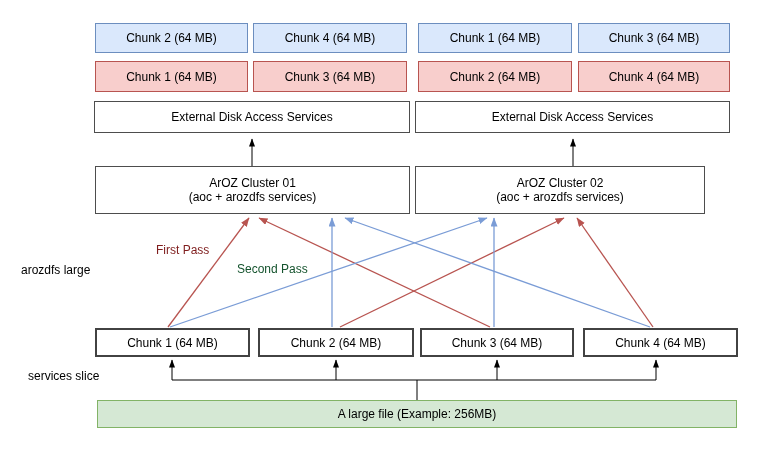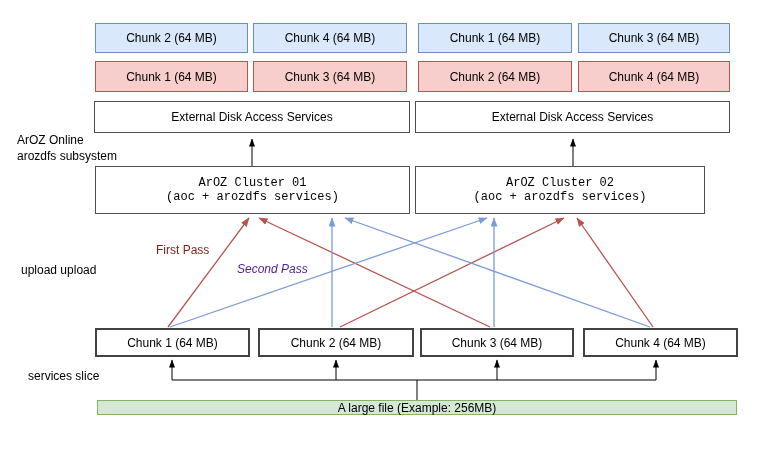--- a/index.html
+++ b/index.html
@@ -5,21 +5,21 @@
   html,body{margin:0;padding:0;background:#ffffff;}
   body{font-family:"Liberation Sans","DejaVu Sans",sans-serif;color:#000;}
   .canvas{position:relative;width:764px;height:449px;background:#fff;overflow:hidden;}
   #edge-layer{position:absolute;left:0;top:0;width:764px;height:449px;pointer-events:none;}
   .box{position:absolute;box-sizing:border-box;display:flex;align-items:center;justify-content:center;
        font-size:12px;line-height:14px;background:#fff;border:1px solid #4d4d4d;}
   .box.blue{background:#dae8fc;border-color:#6c8ebf;}
   .box.red{background:#f8cecc;border-color:#b85450;}
   .box.green{background:#d5e8d4;border-color:#82b366;}
   .box.thick{border-width:2px;border-color:#424242;}
-  .cluster{flex-direction:column;font-family:Liberation Mono, monospace;}
+  .cluster{flex-direction:column;}
   .side-label{position:absolute;font-size:12px;line-height:16px;white-space:nowrap;}
   .pass-label{position:absolute;font-size:12px;white-space:nowrap;}
 </style>
 </head>
 <body>
 
 <div class="canvas">
 
   <svg id="edge-layer" viewBox="0 0 764 449">
     <defs>
@@ -71,25 +71,21 @@
   <div class="box cluster" style="left:415px;top:166px;width:290px;height:48px">
     <div>ArOZ Cluster 02</div>
     <div>(aoc + arozdfs services)</div>
   </div>
 
   <div class="box thick" style="left:95px;top:328px;width:155px;height:29px">Chunk 1 (64 MB)</div>
   <div class="box thick" style="left:258px;top:328px;width:156px;height:29px">Chunk 2 (64 MB)</div>
   <div class="box thick" style="left:420px;top:328px;width:154px;height:29px">Chunk 3 (64 MB)</div>
   <div class="box thick" style="left:583px;top:328px;width:155px;height:29px">Chunk 4 (64 MB)</div>
 
-  <div class="box green" style="left:97px;top:400px;width:640px;height:15px">A large file (Example: 256MB)</div>
+  <div class="box green" style="left:97px;top:400px;width:640px;height:28px">A large file (Example: 256MB)</div>
 
-  <div class="side-label" style="left:17px;top:132px">
-    <div>ArOZ Online</div>
-    <div>arozdfs subsystem</div>
-  </div>
-  <div class="side-label" style="left:21px;top:262px">upload upload</div>
+  <div class="side-label" style="left:21px;top:262px">arozdfs large</div>
   <div class="side-label" style="left:28px;top:368px">services slice</div>
 
   <div class="pass-label" style="left: 156px; top: 243px; color: #7f1d1d;">First Pass</div>
-  <div class="pass-label" style="left: 237px; top: 262px; color: #4c1d95; font-style: italic;">Second Pass</div>
+  <div class="pass-label" style="left: 237px; top: 262px; color: #14532d;">Second Pass</div>
 
 </div>
 
 </body></html>

